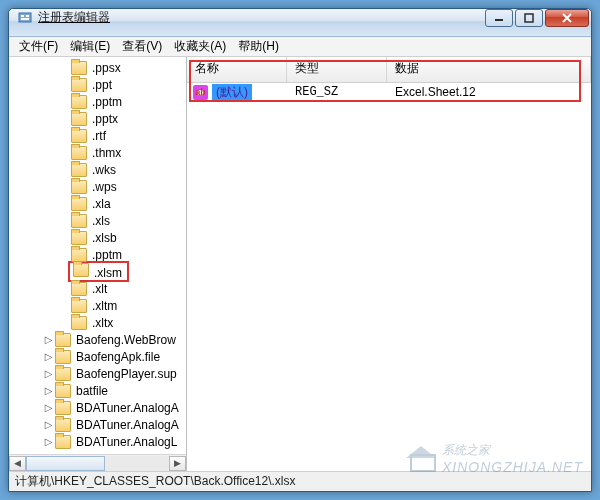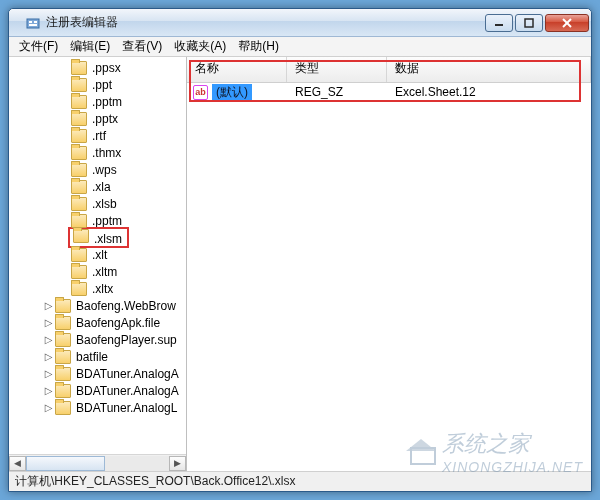--- a/index.html
+++ b/index.html
@@ -1,18 +1,18 @@
 <!DOCTYPE html>
 <html><head>
 <meta charset="utf-8">
 <style>
 * { margin: 0; padding: 0; box-sizing: border-box; font-family: "Microsoft YaHei", "SimSun", Tahoma, sans-serif; font-size: 12px; }
 body { background: #6ba6d8; width: 600px; height: 500px; overflow: hidden; position: relative; }
 .window { position: absolute; left: 8px; top: 8px; width: 584px; height: 484px; background: #fff; border: 1px solid #2a5a8a; border-radius: 5px 5px 0 0; box-shadow: 0 0 8px rgba(0,0,0,0.4); display: flex; flex-direction: column; }
-.titlebar { height: 28px; background: linear-gradient(to bottom, #f2f6fb 0%, #d7e4f2 45%, #c2d6ec 46%, #d9e7f5 100%); border-bottom: 1px solid #9fb8d4; display: flex; align-items: center; padding: 0 2px 0 16px; border-radius: 5px 5px 0 0; }
+.titlebar { height: 28px; background: linear-gradient(to bottom, #f2f6fb 0%, #d7e4f2 45%, #c2d6ec 46%, #d9e7f5 100%); border-bottom: 1px solid #9fb8d4; display: flex; padding: 0 2px 0 8px; border-radius: 5px 5px 0 0; text-decoration: underline; }
 .titlebar .app-icon { width: 16px; height: 16px; margin-right: 5px; display: inline-flex; align-items: center; justify-content: center; }
 .titlebar .title { flex: 1; color: #1a1a1a; font-size: 12px; }
 .win-btns { display: flex; gap: 0; }
 .win-btn { width: 28px; height: 18px; border: 1px solid #4a6d92; border-radius: 3px; display: flex; align-items: center; justify-content: center; margin-left: 2px; background: linear-gradient(to bottom,#eaf1fa,#c9dcef); cursor: default; }
 .win-btn.close { width: 44px; background: linear-gradient(to bottom,#e9a39a,#d6563f 45%,#c8402a 46%,#d86a55); border-color: #8a3225; }
 .win-btn svg { display:block; }
 .menubar { height: 20px; background: #f4f4f4; border-bottom: 1px solid #d0d0d0; display: flex; align-items: center; padding: 0 4px; }
 .menubar span { padding: 2px 6px; color: #000; cursor: default; }
 .content { flex: 1; display: flex; background: #fff; min-height: 0; }
 .tree-pane { width: 178px; border-right: 1px solid #bfbfbf; overflow: hidden; position: relative; display:flex; flex-direction:column; }
@@ -27,25 +27,25 @@
 .statusbar { height: 20px; border-top: 1px solid #d0d0d0; background: #f0f0f0; display:flex; align-items:center; padding: 0 6px; color:#222; }
 .list-pane { flex:1; display:flex; flex-direction:column; position:relative; }
 .list-head { height: 26px; background: linear-gradient(to bottom,#fdfdfd,#ececec); border-bottom:1px solid #cfcfcf; display:flex; }
 .list-head .col { border-right:1px solid #d6d6d6; padding: 3px 8px; color:#000; }
 .col.c1 { width: 100px; }
 .col.c2 { width: 100px; }
 .col.c3 { flex:1; }
 .list-body { flex:1; position:relative; }
 .list-row { display:flex; align-items:center; height:18px; }
 .list-row .c1 { width:100px; padding-left:6px; display:flex; align-items:center; }
-.list-row .c2 { width:100px; padding-left:8px; }
+.list-row .c2 { width:100px; padding-left:8px;font-family:Liberation Mono, monospace; }
 .list-row .c3 { flex:1; padding-left:8px; }
-.val-icon { width:15px; height:15px; margin-right:4px; display:inline-flex; align-items:center; justify-content:center; background:#fff; border:1px solid #d946ef; border-radius:2px; }
+.val-icon { width:15px; height:15px; margin-right:4px; display:inline-flex; align-items:center; justify-content:center; background:#fff; border:5px solid #d946ef; border-radius:2px; }
 .val-icon span { color:#c33; font-size:9px; font-weight:bold; line-height:1; }
-.sel { background:#3399ff; color:#0f172a; padding:0 4px; }
+.sel { background:#3399ff; color:#4c1d95; padding:0 4px; }
 .red-box { position:absolute; border:2px solid #d33; pointer-events:none; }
 .hscroll { height:17px; background:#f0f0f0; border-top:1px solid #d6d6d6; display:flex; align-items:center; }
 .hscroll .arrow { width:17px; height:15px; background:linear-gradient(to bottom,#fdfdfd,#e6e6e6); border:1px solid #b7b7b7; display:flex; align-items:center; justify-content:center; font-size:9px; color:#555; }
 .hscroll .track { flex:1; height:15px; background:#eaeaea; position:relative; }
 .hscroll .thumb { position:absolute; left:0; top:0; height:100%; background:linear-gradient(to bottom,#f5f8fc,#d7e4f2); border:1px solid #9db9d6; }
 .watermark { position:absolute; right:8px; bottom:16px; opacity:0.42; color:#6a8aa8; font-style:italic; font-size:16px; display:flex; align-items:center; gap:6px; pointer-events:none; }
 .watermark .house { width:30px; height:26px; position:relative; }
 .watermark .house:before { content:""; position:absolute; left:4px; bottom:0; width:22px; height:14px; border:2px solid #6a8aa8; }
 .watermark .house:after { content:""; position:absolute; left:0; top:0; width:0; height:0; border-left:15px solid transparent; border-right:15px solid transparent; border-bottom:12px solid #6a8aa8; opacity:.8; }
 </style>
@@ -129,27 +129,39 @@
           <div class="tree-row">
             <span class="ind" style="width: 48px;"></span>
             <span class="tw"></span>
             <span class="folder"></span>
             <span class="lbl">.thmx</span>
           </div>
           <div class="tree-row">
             <span class="ind" style="width: 48px;"></span>
             <span class="tw"></span>
             <span class="folder"></span>
+            <span class="lbl">.wks</span>
+          </div>
+          <div class="tree-row">
+            <span class="ind" style="width: 48px;"></span>
+            <span class="tw"></span>
+            <span class="folder"></span>
             <span class="lbl">.wps</span>
           </div>
           <div class="tree-row">
             <span class="ind" style="width: 48px;"></span>
             <span class="tw"></span>
             <span class="folder"></span>
             <span class="lbl">.xla</span>
+          </div>
+          <div class="tree-row">
+            <span class="ind" style="width: 48px;"></span>
+            <span class="tw"></span>
+            <span class="folder"></span>
+            <span class="lbl">.xls</span>
           </div>
           <div class="tree-row">
             <span class="ind" style="width: 48px;"></span>
             <span class="tw"></span>
             <span class="folder"></span>
             <span class="lbl">.xlsb</span>
           </div>
           <div class="tree-row">
             <span class="ind" style="width: 48px;"></span>
             <span class="tw"></span>
@@ -254,18 +266,18 @@
 
   </div>
 
   <div class="statusbar">
     <span>计算机\HKEY_CLASSES_ROOT\Back.Office12\.xlsx</span>
   </div>
 
   <div class="watermark">
     <div class="house"></div>
     <div>
-      <div style="font-size:22px;">系统之家</div>
+      <div style="font-size:12px;">系统之家</div>
       <div style="font-size:14px; letter-spacing:1px;">XINONGZHIJA.NET</div>
     </div>
   </div>
 
 </div>
 
 </body></html>

